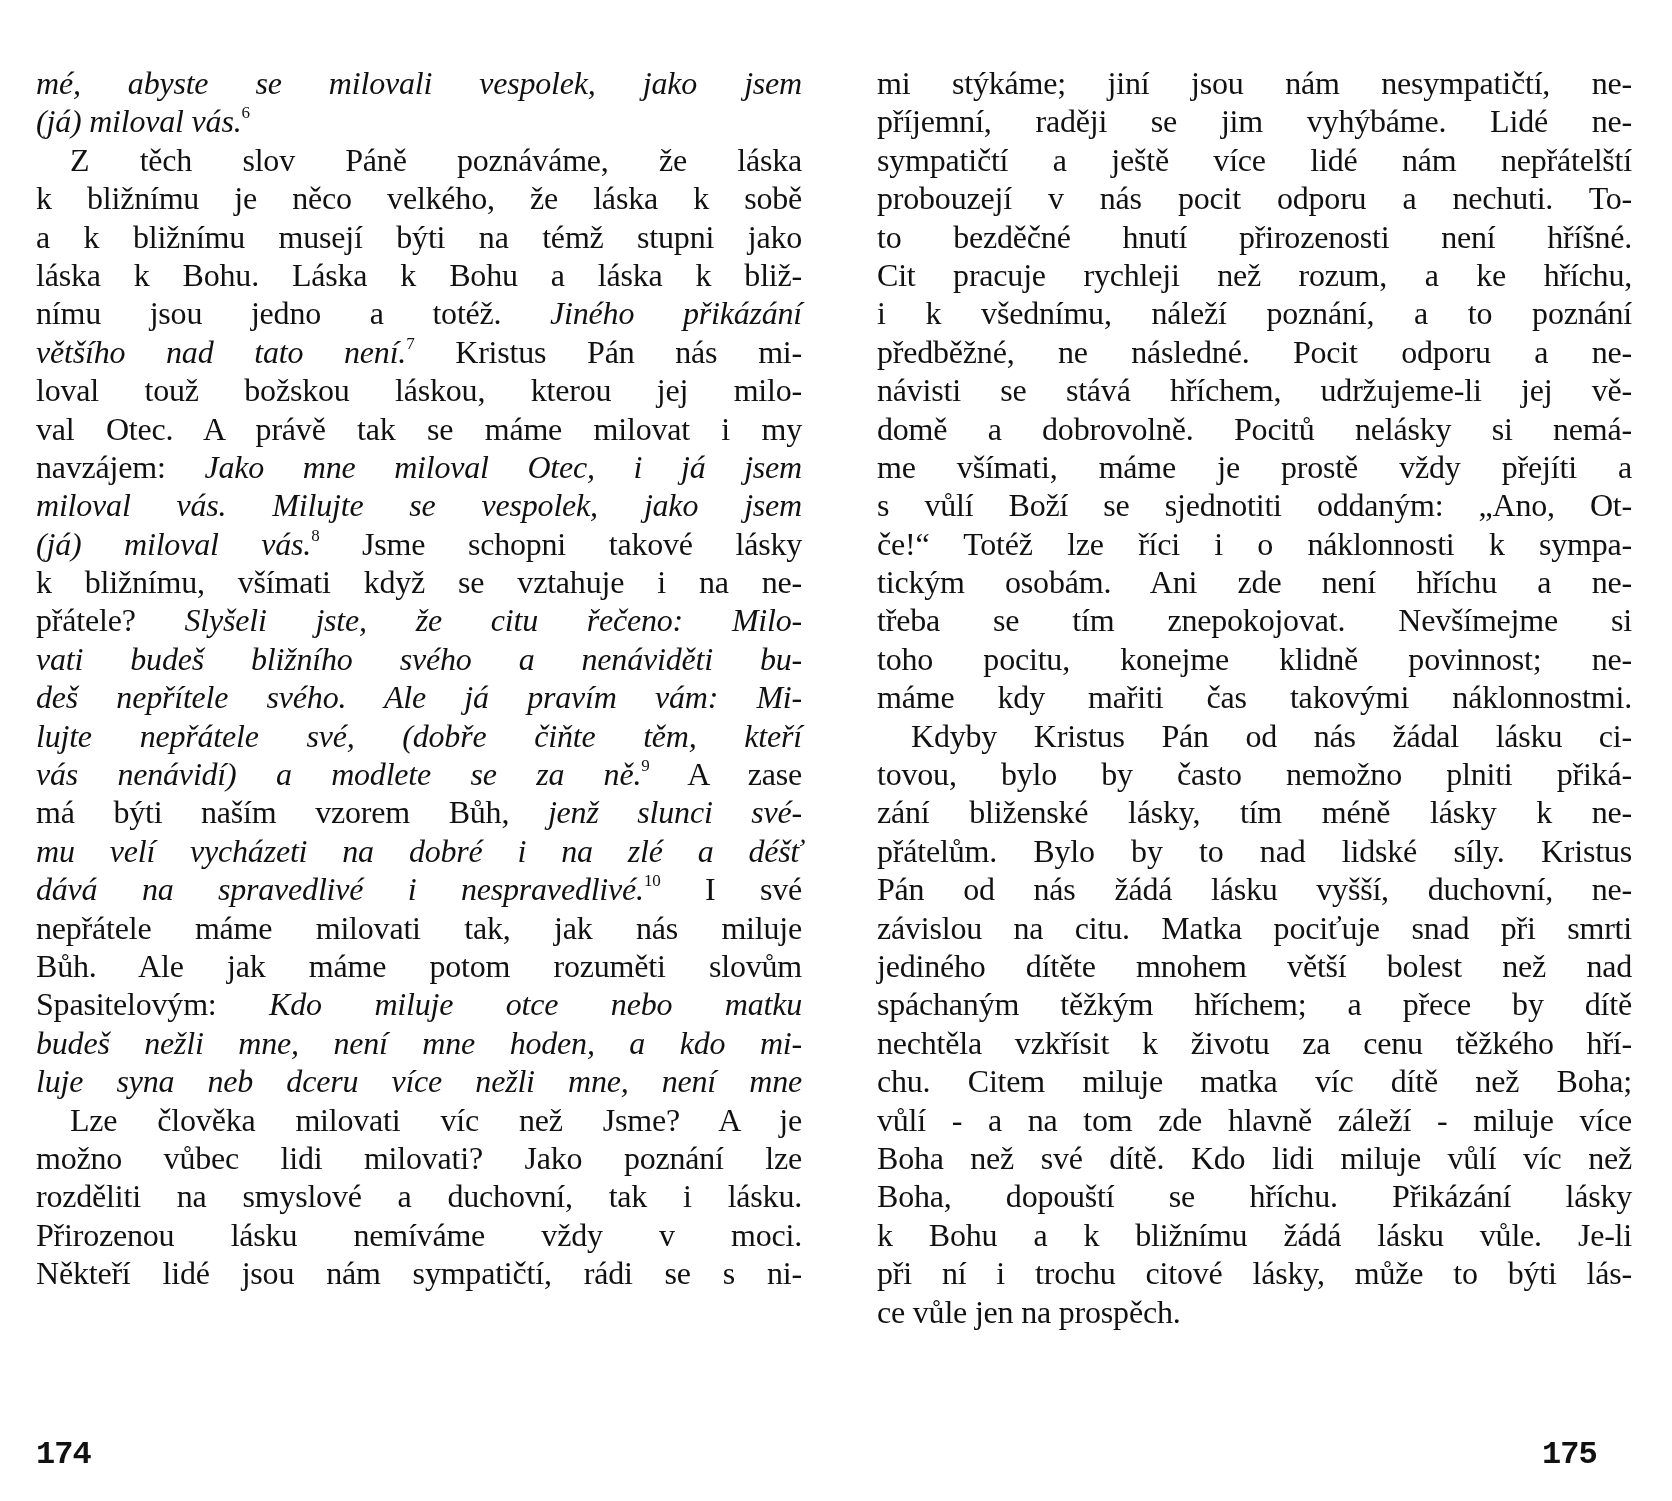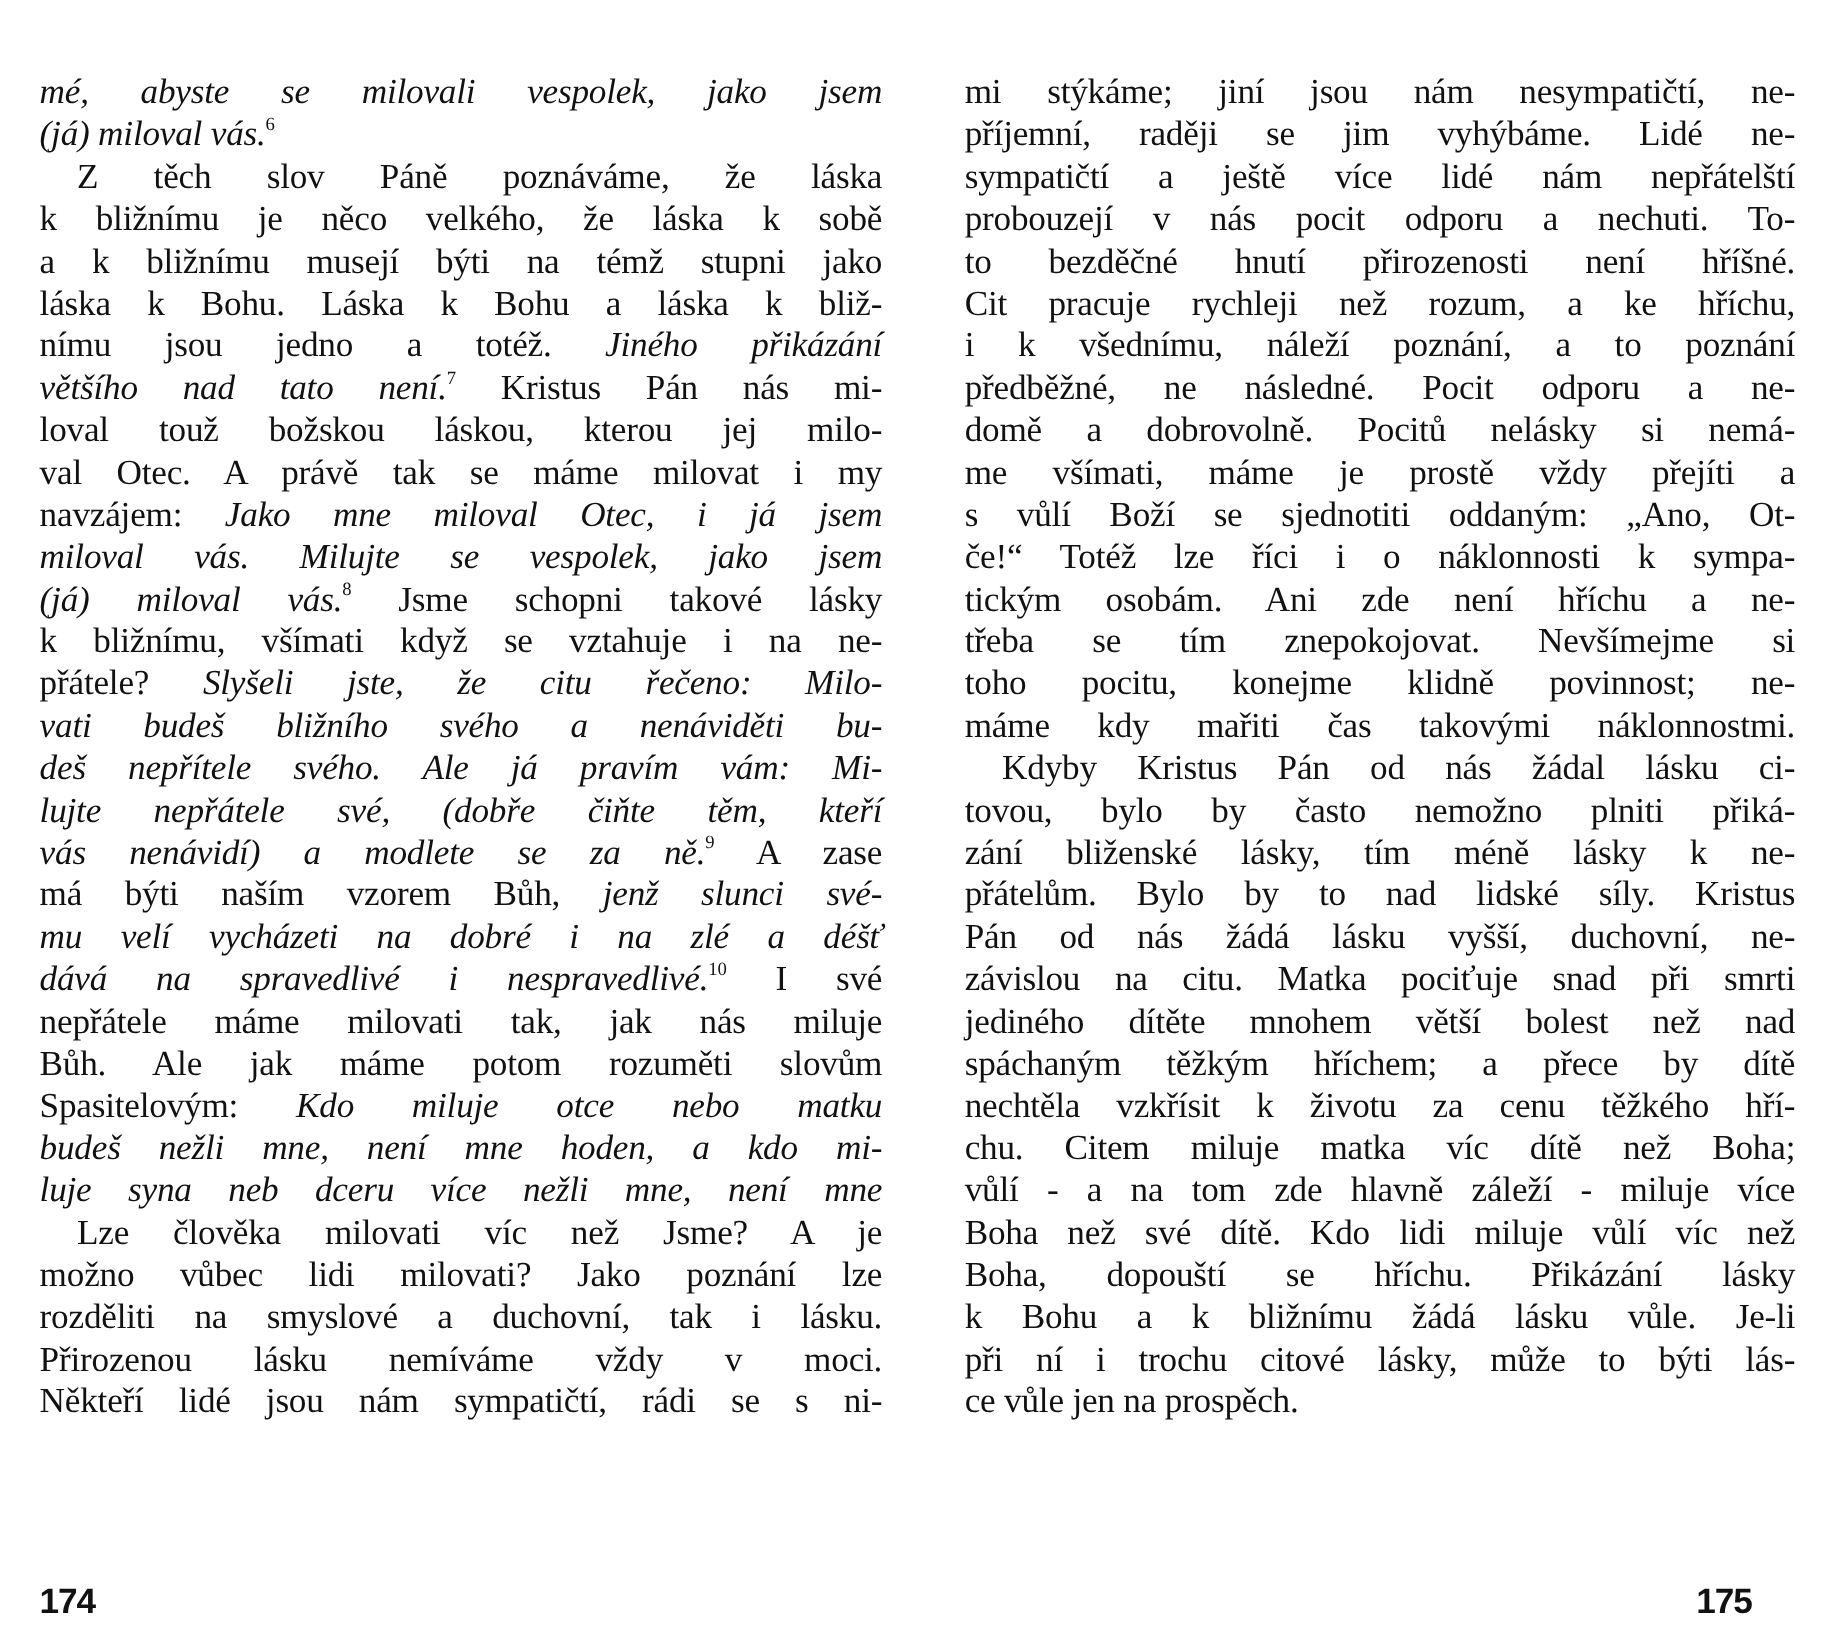--- a/index.html
+++ b/index.html
@@ -45,21 +45,21 @@
     line-height: 0;
     vertical-align: 14px;
     font-style: normal;
   }
   .page-number {
     position: absolute;
     top: 1436px;
     font-size: 32px;
     font-weight: bold;
     line-height: 38px;
-    font-family: Liberation Sans, sans-serif;
+    font-family: Liberation Mono, monospace;
     letter-spacing: -1px;
   }
   .page-number.left { left: 36px; }
   .page-number.right { left: 1542px; }
 </style>
 </head>
 <body>
 
 <div class="page left" id="left-page">
     <span class="line"><span class="seg it">mé, abyste se milovali vespolek, jako jsem</span></span>
@@ -97,20 +97,21 @@
   </div>
 <div class="page right" id="right-page">
     <span class="line"><span class="seg">mi stýkáme; jiní jsou nám nesympatičtí, ne-</span></span>
     <span class="line"><span class="seg">příjemní, raději se jim vyhýbáme. Lidé ne-</span></span>
     <span class="line"><span class="seg">sympatičtí a ještě více lidé nám nepřátelští</span></span>
     <span class="line"><span class="seg">probouzejí v nás pocit odporu a nechuti. To-</span></span>
     <span class="line"><span class="seg">to bezděčné hnutí přirozenosti není hříšné.</span></span>
     <span class="line"><span class="seg">Cit pracuje rychleji než rozum, a ke hříchu,</span></span>
     <span class="line"><span class="seg">i k všednímu, náleží poznání, a to poznání</span></span>
     <span class="line"><span class="seg">předběžné, ne následné. Pocit odporu a ne-</span></span>
+    <span class="line"><span class="seg">návisti se stává hříchem, udržujeme-li jej vě-</span></span>
     <span class="line"><span class="seg">domě a dobrovolně. Pocitů nelásky si nemá-</span></span>
     <span class="line"><span class="seg">me všímati, máme je prostě vždy přejíti a</span></span>
     <span class="line"><span class="seg">s vůlí Boží se sjednotiti oddaným: „Ano, Ot-</span></span>
     <span class="line"><span class="seg">če!“ Totéž lze říci i o náklonnosti k sympa-</span></span>
     <span class="line"><span class="seg">tickým osobám. Ani zde není hříchu a ne-</span></span>
     <span class="line"><span class="seg">třeba se tím znepokojovat. Nevšímejme si</span></span>
     <span class="line"><span class="seg">toho pocitu, konejme klidně povinnost; ne-</span></span>
     <span class="line"><span class="seg">máme kdy mařiti čas takovými náklonnostmi.</span></span>
     <span class="line indent"><span class="seg">Kdyby Kristus Pán od nás žádal lásku ci-</span></span>
     <span class="line"><span class="seg">tovou, bylo by často nemožno plniti přiká-</span></span>

